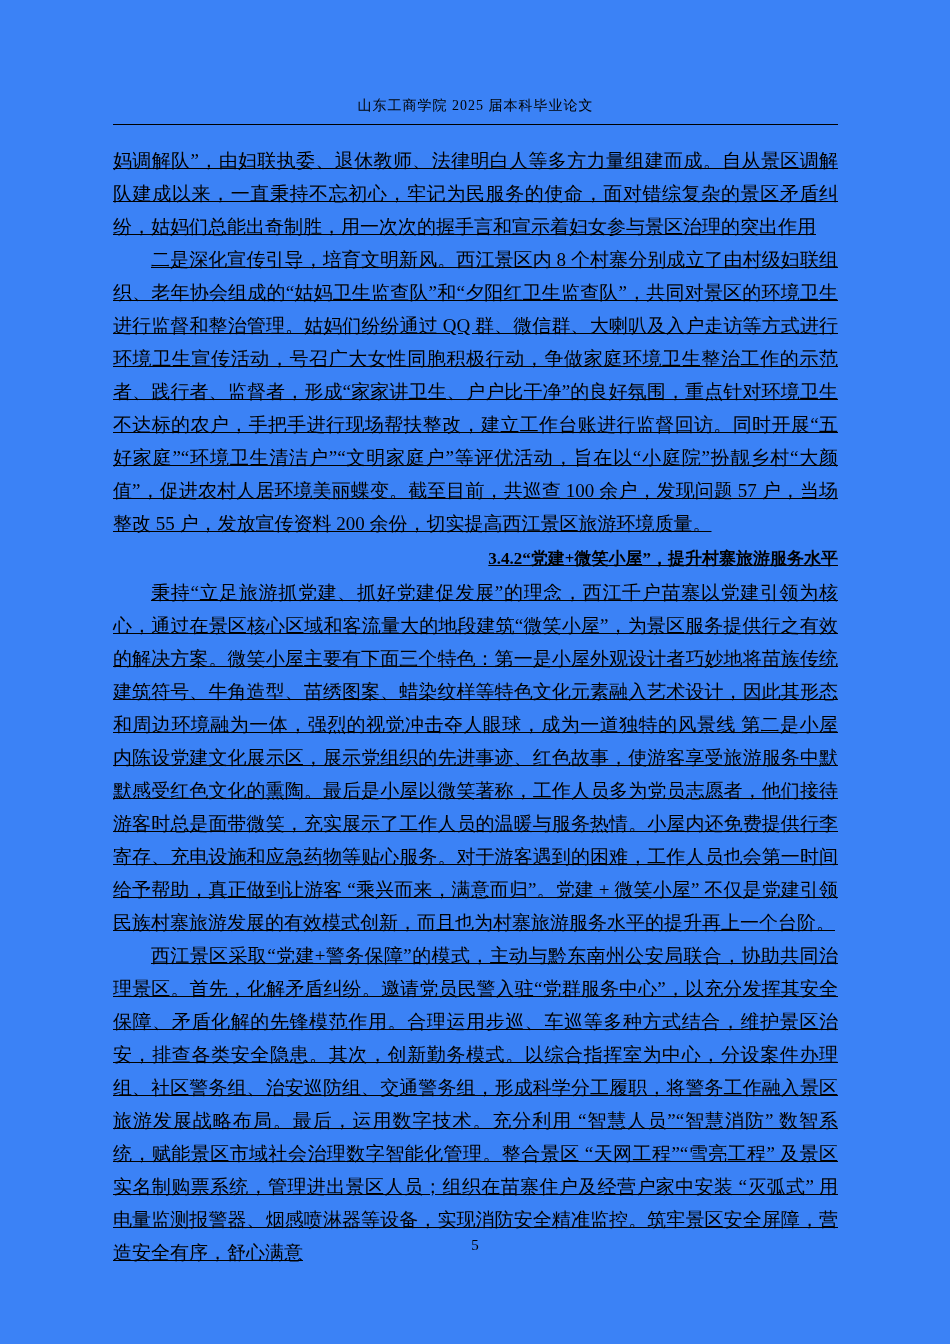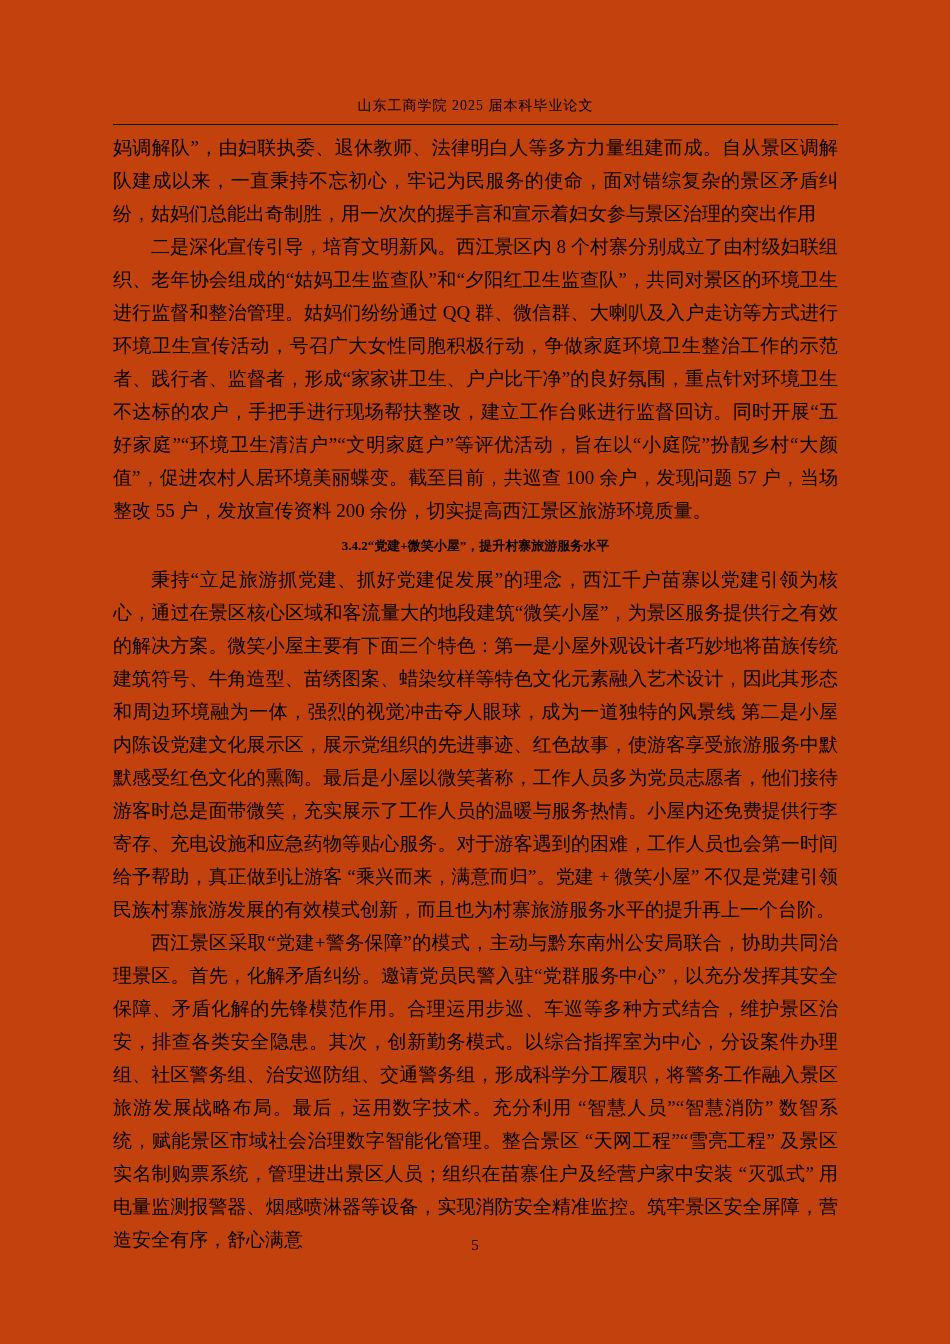--- a/index.html
+++ b/index.html
@@ -6,50 +6,51 @@
   html, body {
     width: 950px;
     background: #ffffff;
     font-family: "Liberation Serif", "DejaVu Serif", serif;
     color: #000000;
   }
   .page {
     position: relative;
     width: 950px;
     height: 1344px;
-    background: #c2410c;
+    background: #3b82f6;
     padding: 0 112px 0 113px;
     overflow: hidden;
   }
   .page-header {
     padding-top: 97px;
     text-align: center;
     font-size: 14px;
     letter-spacing: 1px;
     padding-bottom: 9px;
     border-bottom: 1.5px solid #000000;
   }
   .document-body {
-    margin-top: 6px;
+    margin-top: 19px;
     font-size: 19px;
     line-height: 33px;
     text-align: justify;
+    text-decoration: underline;
   }
   .document-body p.paragraph {
     margin: 0;
   }
   .document-body p.paragraph.indent {
     text-indent: 2em;
   }
   .document-body h3.heading {
-    font-size: 13px;
+    font-size: 17px;
     font-weight: bold;
     line-height: 33px;
     margin: 2px 0 1px 0;
-    text-align: center;
+    text-align: right;
   }
   .page-footer {
     position: absolute;
     left: 0;
     right: 0;
     bottom: 90px;
     text-align: center;
     font-size: 15px;
   }
 </style>

